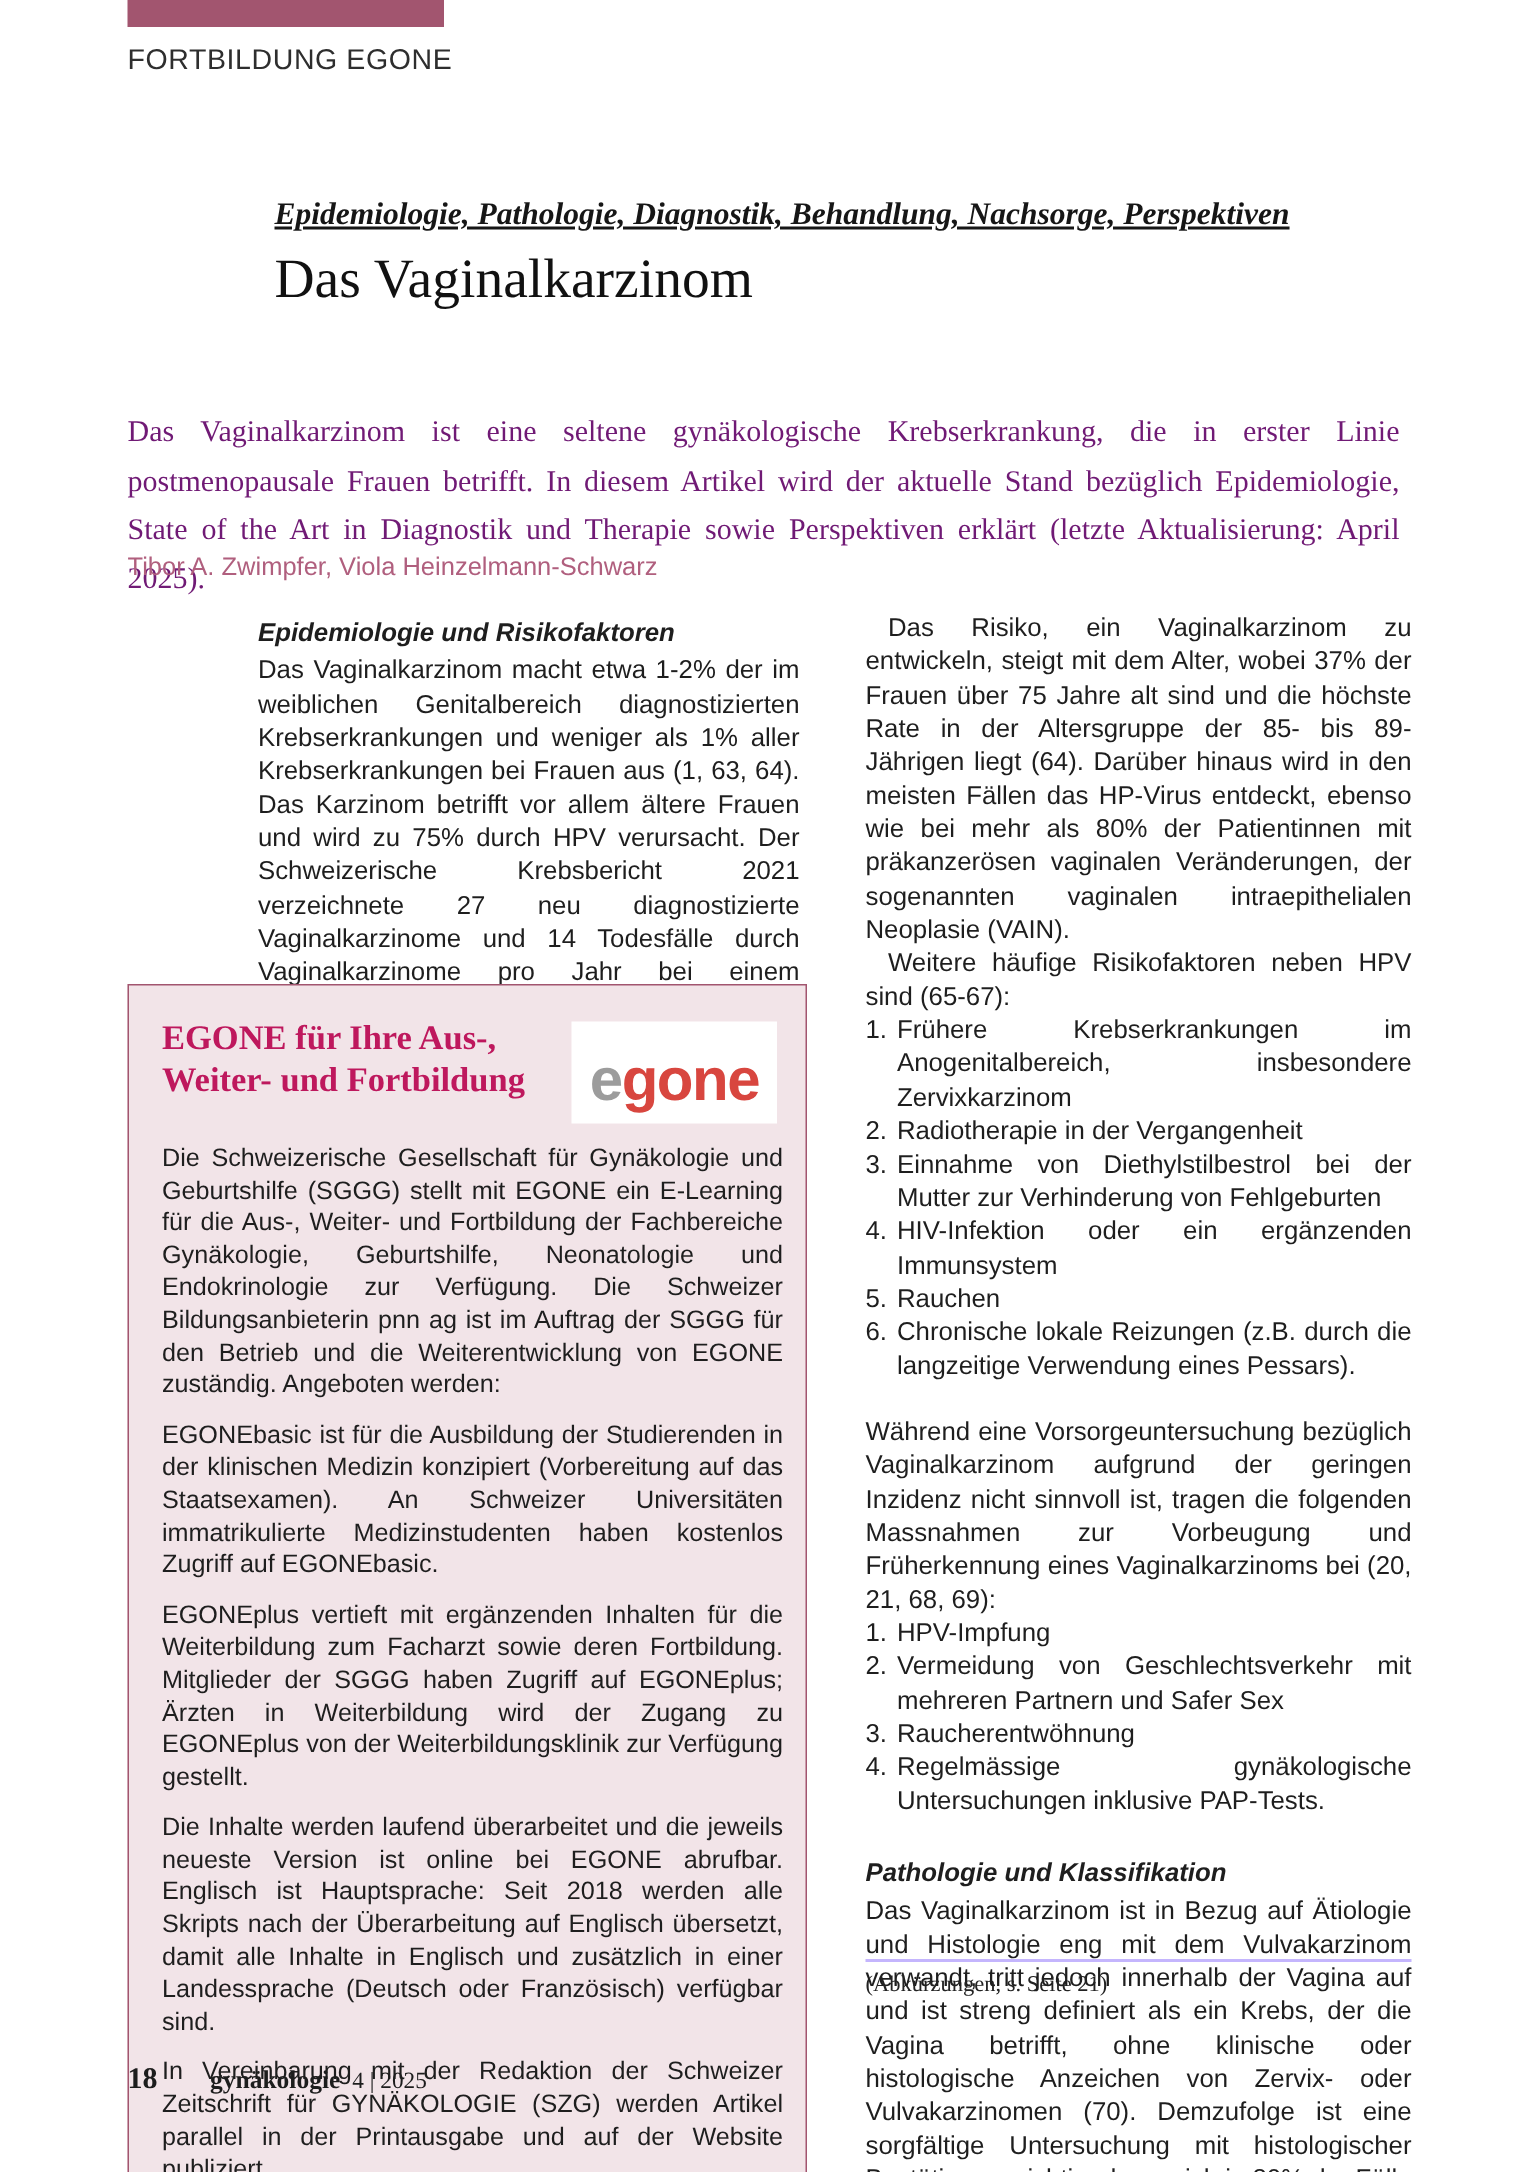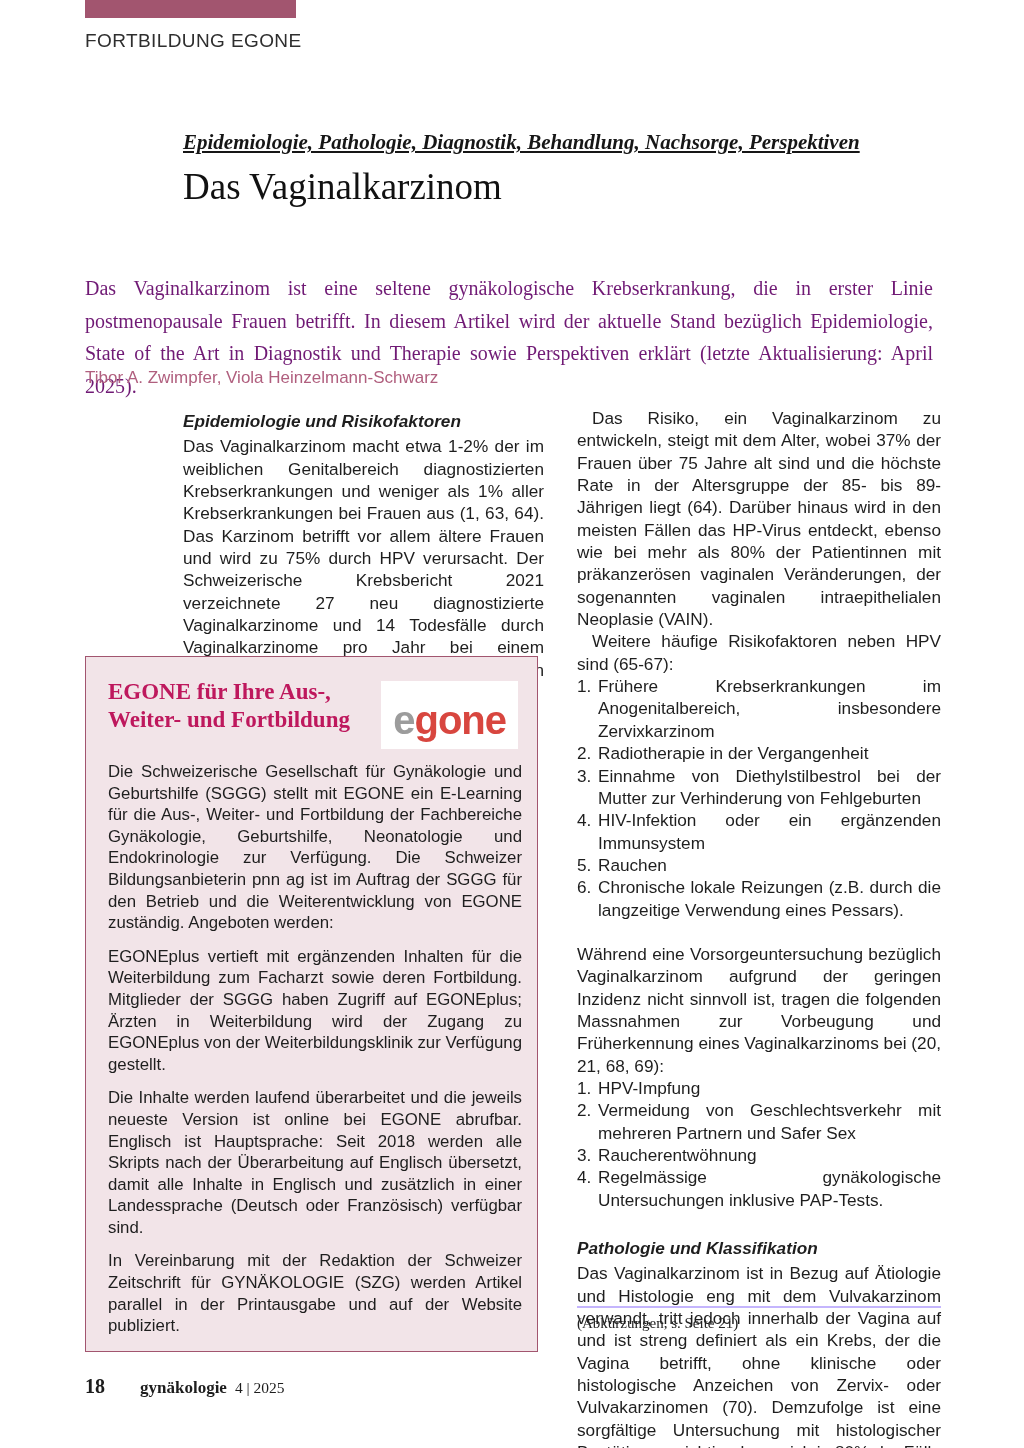--- a/index.html
+++ b/index.html
@@ -14,21 +14,21 @@
   
   .kicker{position:absolute;left:183px;top:130px;font-family:"Liberation Serif",serif;
     font-style:italic;font-weight:700;font-size:21px;color:#161616;text-decoration:underline;}
   .title{position:absolute;left:183px;top:165px;font-family:"Liberation Serif",serif;
     font-size:37px;font-weight:400;color:#111;}
   .lead{position:absolute;left:85px;top:252px;width:848px;font-family:"Liberation Serif",serif;
     font-size:20px;line-height:32.6px;color:#701a75;text-align:justify;}
   .authors{position:absolute;left:85px;top:368px;font-size:17px;color:#b05f7e;}
   
   .col{font-size:17.2px;line-height:22.35px;text-align:justify;color:#1e1e1e;}
-  .col-left{position:absolute;left:183px;top:410px;width:361px;}
+  .col-left{position:absolute;left:172px;top:410px;width:361px;}
   .col-right{position:absolute;left:577px;top:407px;width:364px;}
   .sec-head{font-weight:700;font-style:italic;margin:0 0 3px 0;text-align:left;}
   .col p{margin:0;}
   p.indent{text-indent:15px;}
   .gap{height:22px;}
   .gap-lg{height:26px;}
   ol.numlist{list-style:none;margin:0;padding:0;counter-reset:item;}
   ol.numlist li{position:relative;padding-left:21px;counter-increment:item;}
   ol.numlist li::before{content:counter(item) ".";position:absolute;left:0;}
   
@@ -75,20 +75,21 @@
       <span style="display:block;">EGONE für Ihre Aus-,</span>
       <span style="display:block;">Weiter- und Fortbildung</span>
     </div>
     <div class="logo-badge">
       <span class="logo-text">
         <span class="logo-e">e</span><span class="logo-gone">gone</span>
       </span>
     </div>
   </div>
   <p>Die Schweizerische Gesellschaft für Gynäkologie und Geburtshilfe (SGGG) stellt mit EGONE ein E-Learning für die Aus-, Weiter- und Fortbildung der Fachbereiche Gynäkologie, Geburtshilfe, Neonatologie und Endokrinologie zur Verfügung. Die Schweizer Bildungsanbieterin pnn ag ist im Auftrag der SGGG für den Betrieb und die Weiterentwicklung von EGONE zuständig. Angeboten werden:</p>
+  <p>EGONEbasic ist für die Ausbildung der Studierenden in der klinischen Medizin konzipiert (Vorbereitung auf das Staatsexamen). An Schweizer Universitäten immatrikulierte Medizinstudenten haben kostenlos Zugriff auf EGONEbasic.</p>
   <p>EGONEplus vertieft mit ergänzenden Inhalten für die Weiterbildung zum Facharzt sowie deren Fortbildung. Mitglieder der SGGG haben Zugriff auf EGONEplus; Ärzten in Weiterbildung wird der Zugang zu EGONEplus von der Weiterbildungsklinik zur Verfügung gestellt.</p>
   <p>Die Inhalte werden laufend überarbeitet und die jeweils neueste Version ist online bei EGONE abrufbar. Englisch ist Hauptsprache: Seit 2018 werden alle Skripts nach der Überarbeitung auf Englisch übersetzt, damit alle Inhalte in Englisch und zusätzlich in einer Landessprache (Deutsch oder Französisch) verfügbar sind.</p>
   <p>In Vereinbarung mit der Redaktion der Schweizer Zeitschrift für GYNÄKOLOGIE (SZG) werden Artikel parallel in der Printausgabe und auf der Website publiziert.</p>
 
 </div>
 
 <div class="col col-right">
   <p class="indent">Das Risiko, ein Vaginalkarzinom zu entwickeln, steigt mit dem Alter, wobei 37% der Frauen über 75 Jahre alt sind und die höchste Rate in der Altersgruppe der 85- bis 89-Jährigen liegt (64). Darüber hinaus wird in den meisten Fällen das HP-Virus entdeckt, ebenso wie bei mehr als 80% der Patientinnen mit präkanzerösen vaginalen Veränderungen, der sogenannten vaginalen intraepithelialen Neoplasie (VAIN).</p>
   <p class="indent">Weitere häufige Risikofaktoren neben HPV sind (65-67):</p>
   <ol class="numlist">

